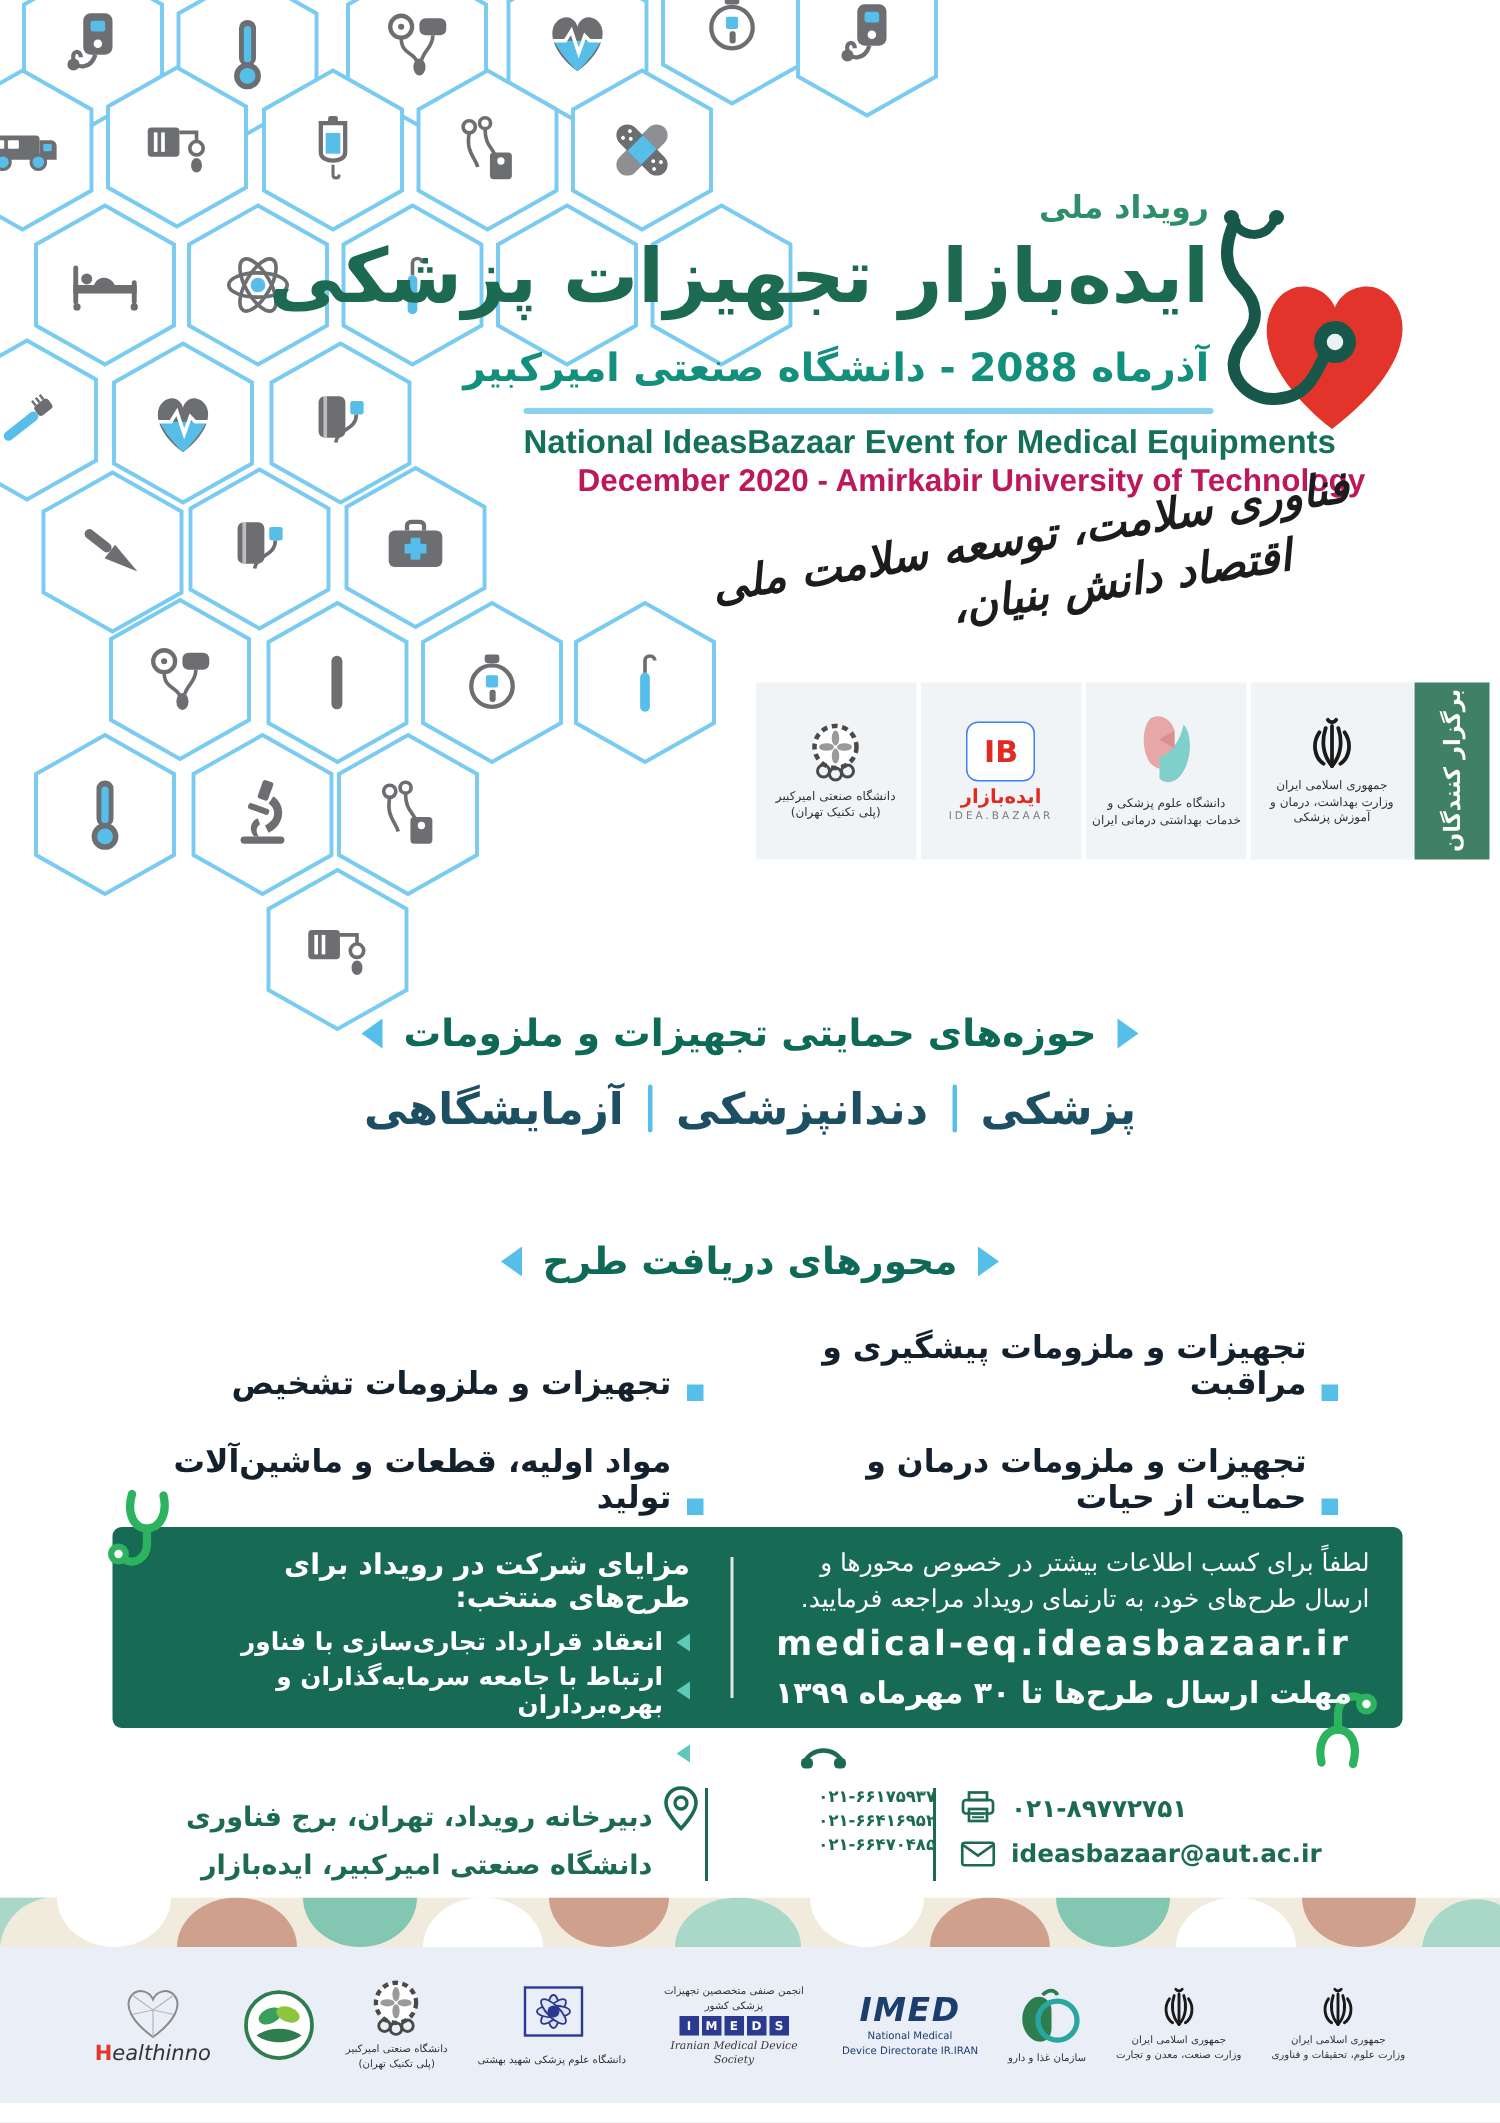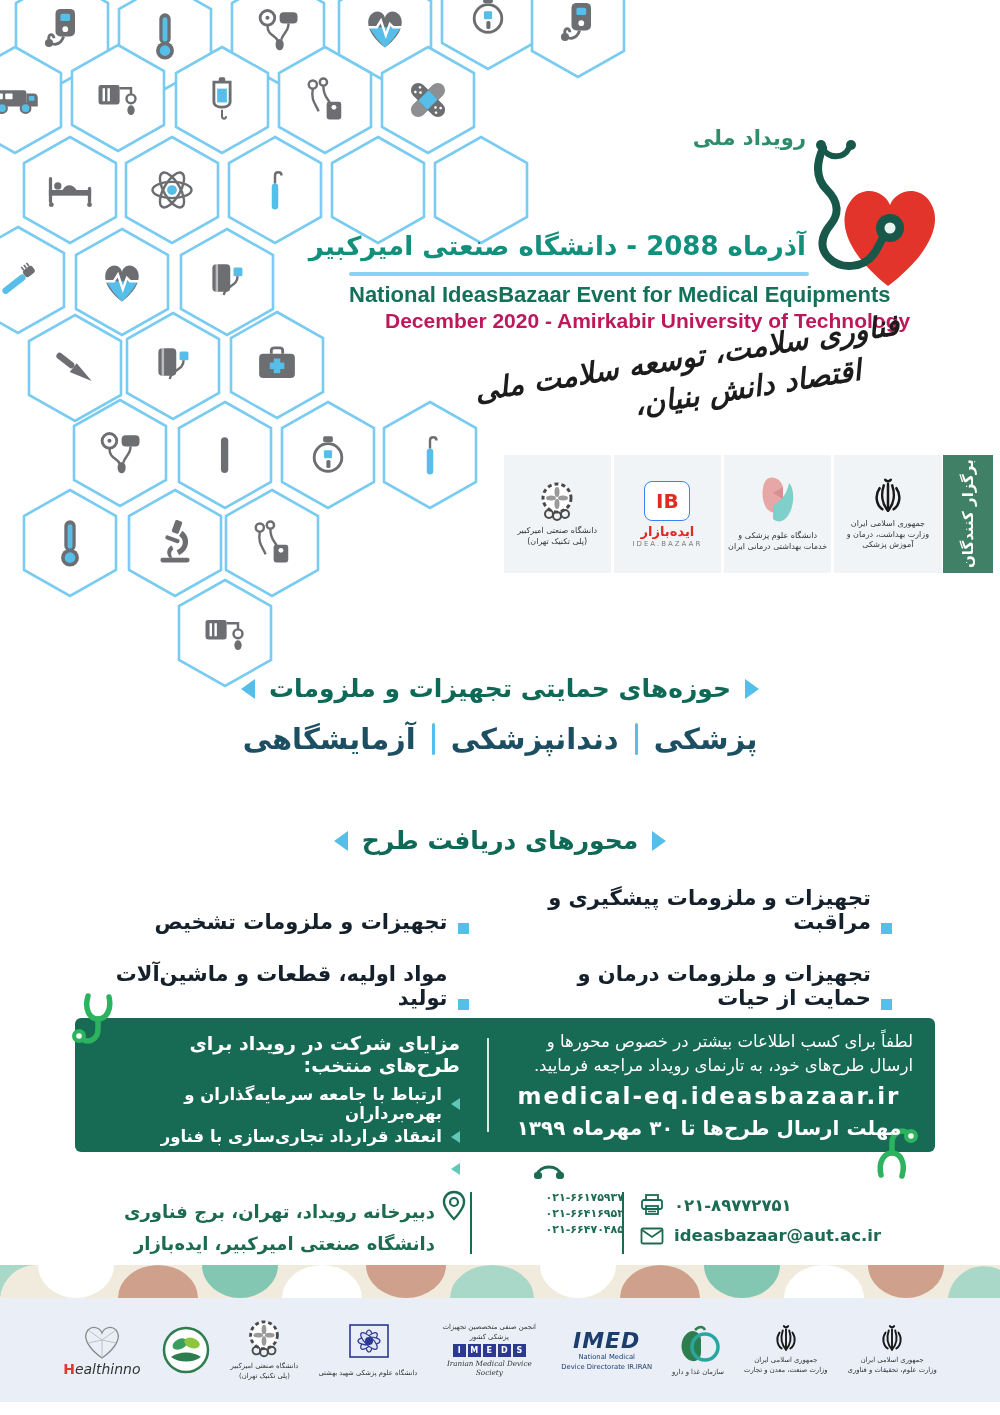--- a/index.html
+++ b/index.html
@@ -352,20 +352,21 @@
         <use href="#hex" x="224" y="488" width="96" height="110"></use>
         <use href="#ic-bpt" x="246" y="517" width="52" height="52"></use>
       </g>
     <g>
         <use href="#hex" x="177" y="578" width="96" height="110"></use>
         <use href="#ic-pump" x="199" y="607" width="52" height="52"></use>
       </g>
   </svg>
 
   <div class="event-label" dir="rtl">رویداد ملی</div>
+  <h1 class="title-fa" dir="rtl">ایده‌بازار تجهیزات پزشکی</h1>
   <div class="date-fa" dir="rtl">آذرماه 2088 - دانشگاه صنعتی امیرکبیر</div>
   <div class="title-rule"></div>
   <div class="title-en">National IdeasBazaar Event for Medical Equipments</div>
   <div class="date-en">December 2020 - Amirkabir University of Technology</div>
 
   <svg class="abs" style="left:793px;top:134px" width="150" height="170" viewBox="0 0 150 170">
     <path d="M95 152 C52 118 42 84 60 64 C73 51 92 58 97 71 C102 58 121 51 134 64 C152 84 140 118 95 152 Z" fill="#e2342a"></path>
     <path d="M30 14 C22 32 24 46 34 56 C46 68 46 80 38 90 C28 102 26 114 36 124 C48 136 70 134 80 121 C87 112 90 102 94 95" stroke="#17584a" stroke-width="8" fill="none" stroke-linecap="round"></path>
     <path d="M30 14 C34 24 50 26 56 14" stroke="#17584a" stroke-width="6" fill="none" stroke-linecap="round"></path>
     <circle cx="28" cy="11" r="5" fill="#17584a"></circle>
@@ -477,25 +478,25 @@
       <path d="M20 8 C16 22 22 31 30 31 C38 31 44 22 41 9" stroke="#2db35f" stroke-width="5.5" fill="none" stroke-linecap="round"></path>
       <path d="M30 31 V41 C30 51 21 56 14 51" stroke="#2db35f" stroke-width="5.5" fill="none" stroke-linecap="round"></path>
       <circle cx="11" cy="48" r="7" fill="#2db35f"></circle>
         <circle cx="11" cy="48" r="2.8" fill="#fff"></circle>
     </g>
   </svg>
   <div class="benefits">
     <h3>مزایای شرکت در رویداد برای طرح‌های منتخب:</h3>
     <div class="b-item">
         <span class="b-tri"></span>
-        <span>ارتباط با جامعه سرمایه‌گذاران و بهره‌برداران</span>
+        <span>انعقاد قرارداد تجاری‌سازی با فناور</span>
       </div>
     <div class="b-item">
         <span class="b-tri"></span>
-        <span>انعقاد قرارداد تجاری‌سازی با فناور</span>
+        <span>ارتباط با جامعه سرمایه‌گذاران و بهره‌برداران</span>
       </div>
     <div class="b-item">
         <span class="b-tri"></span>
         <span>حمایت‌های معنوی و تسهیل در فرایندها و مجوزها</span>
       </div>
   </div>
   <div class="box-divider"></div>
   <div class="info">لطفاً برای کسب اطلاعات بیشتر در خصوص محورها و ارسال طرح‌های خود، به تارنمای رویداد مراجعه فرمایید.</div>
   <div class="site">medical-eq.ideasbazaar.ir</div>
   <div class="deadline">مهلت ارسال طرح‌ها تا ۳۰ مهرماه ۱۳۹۹</div>

